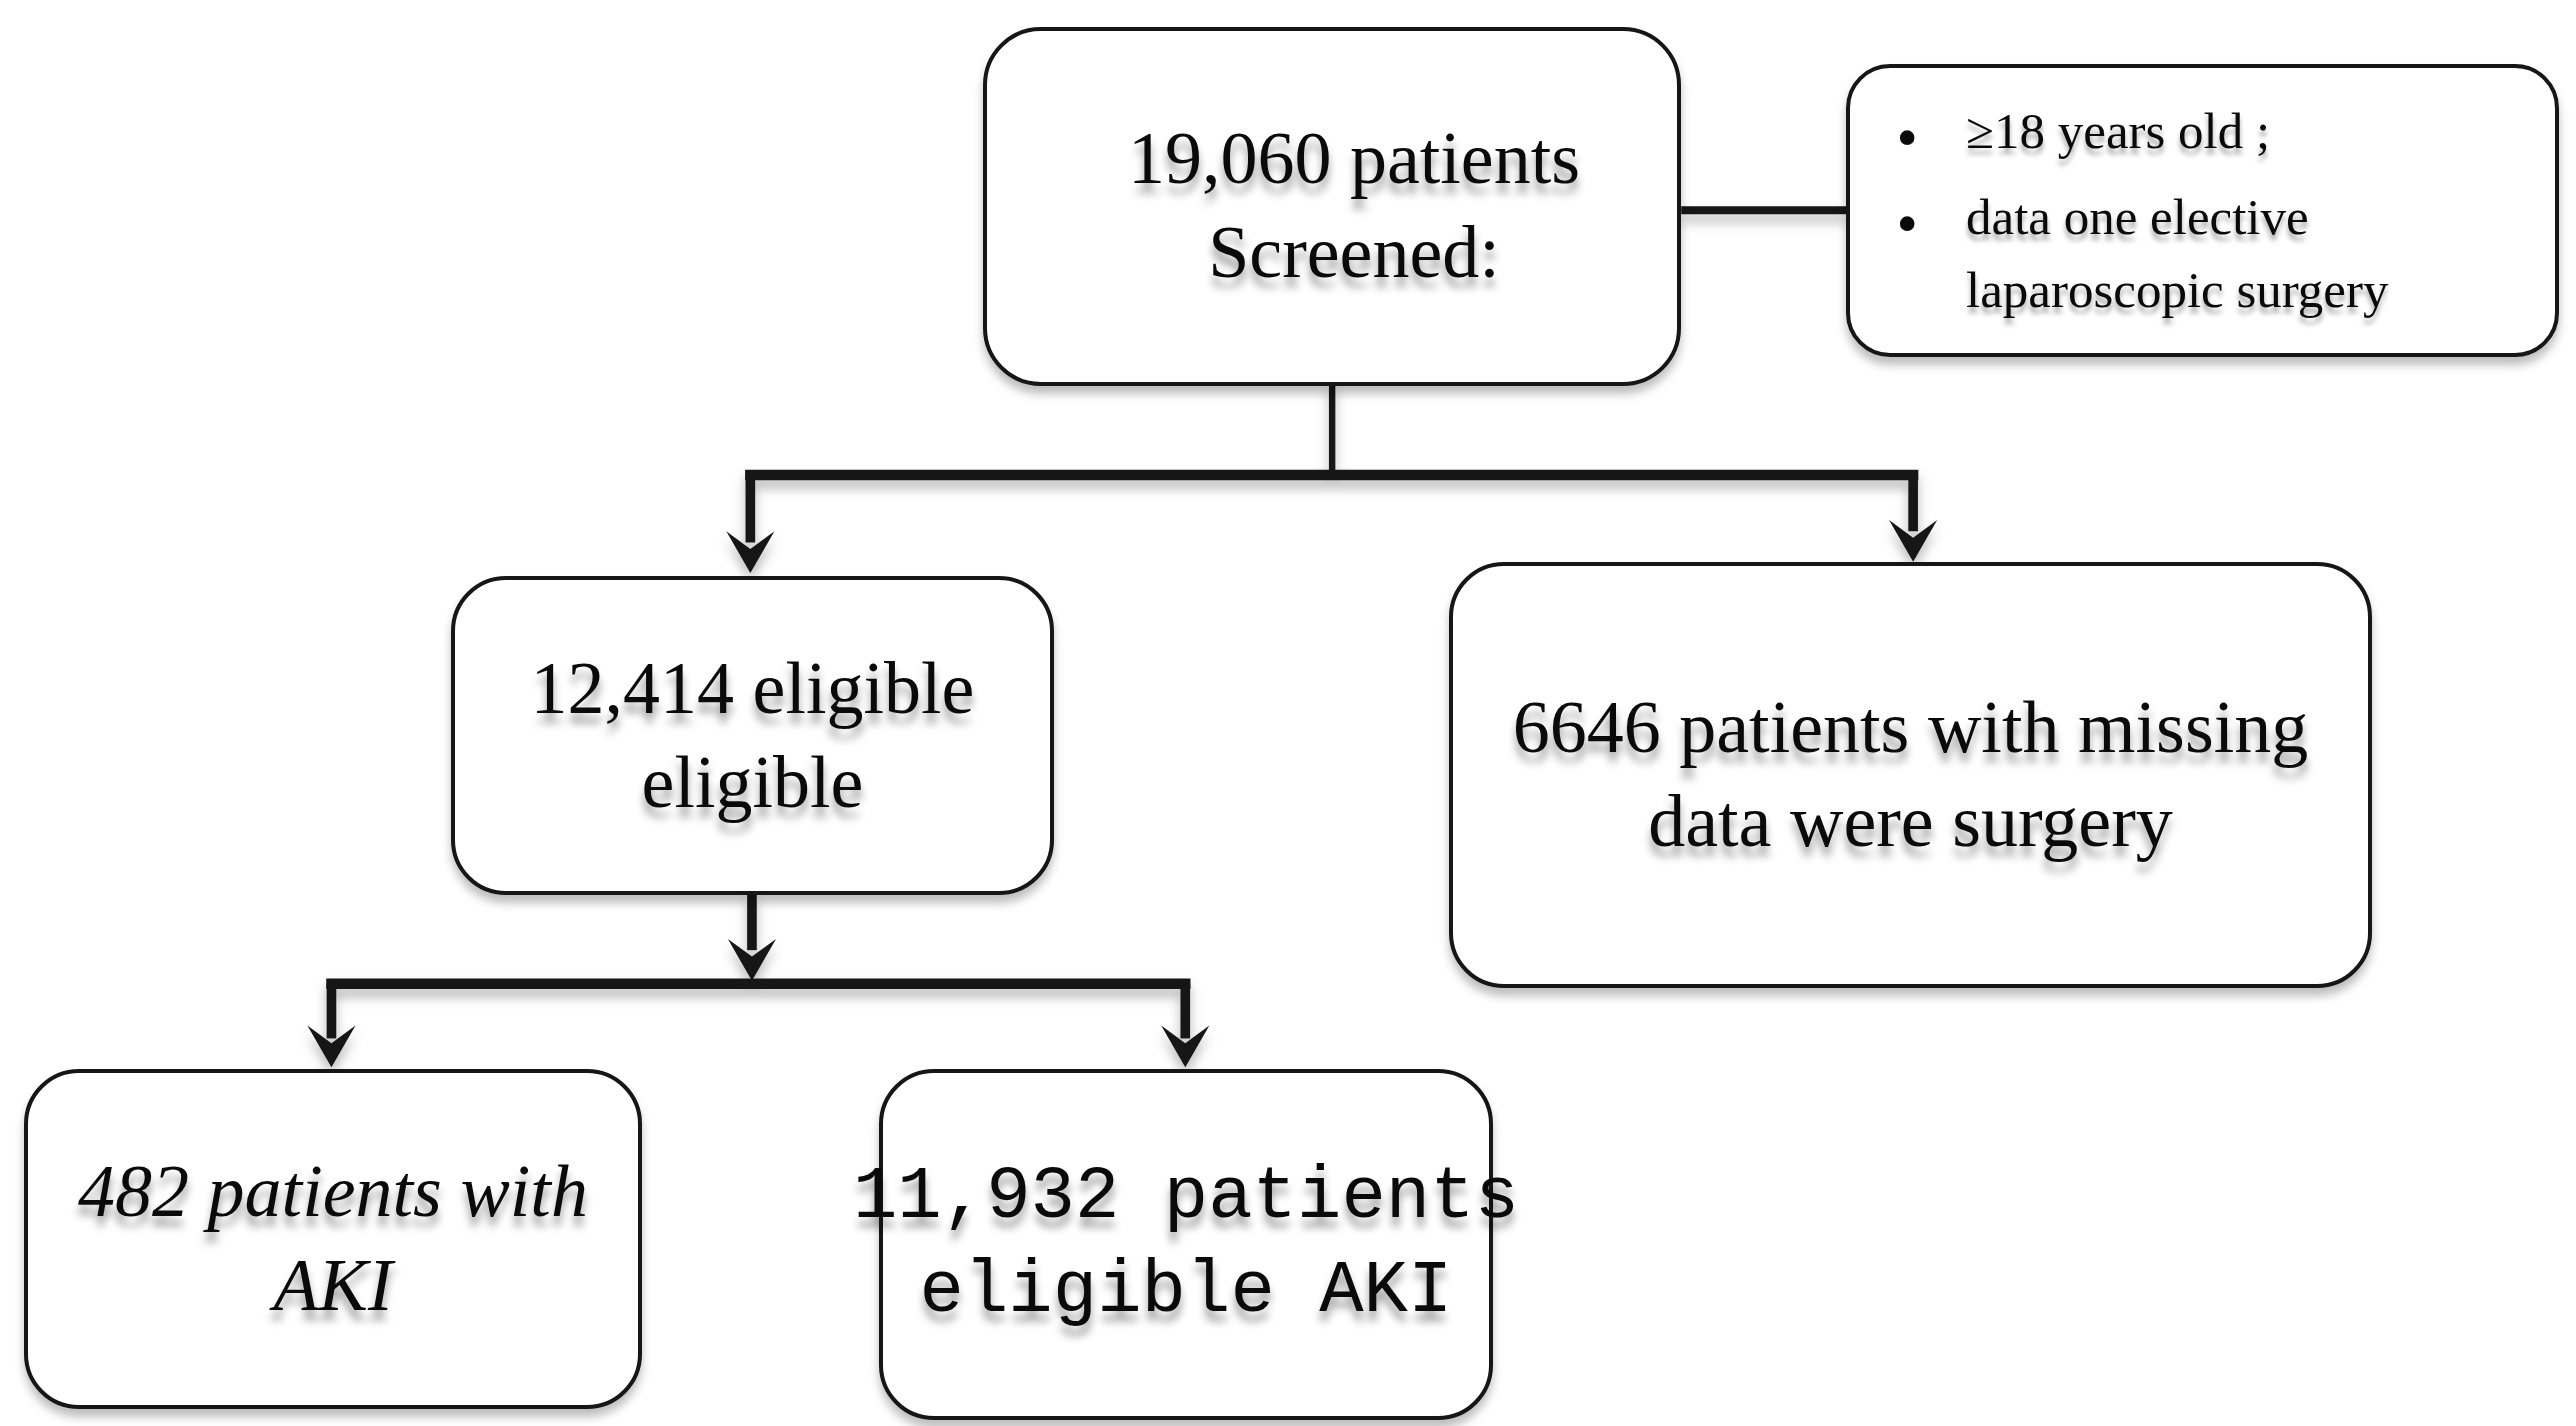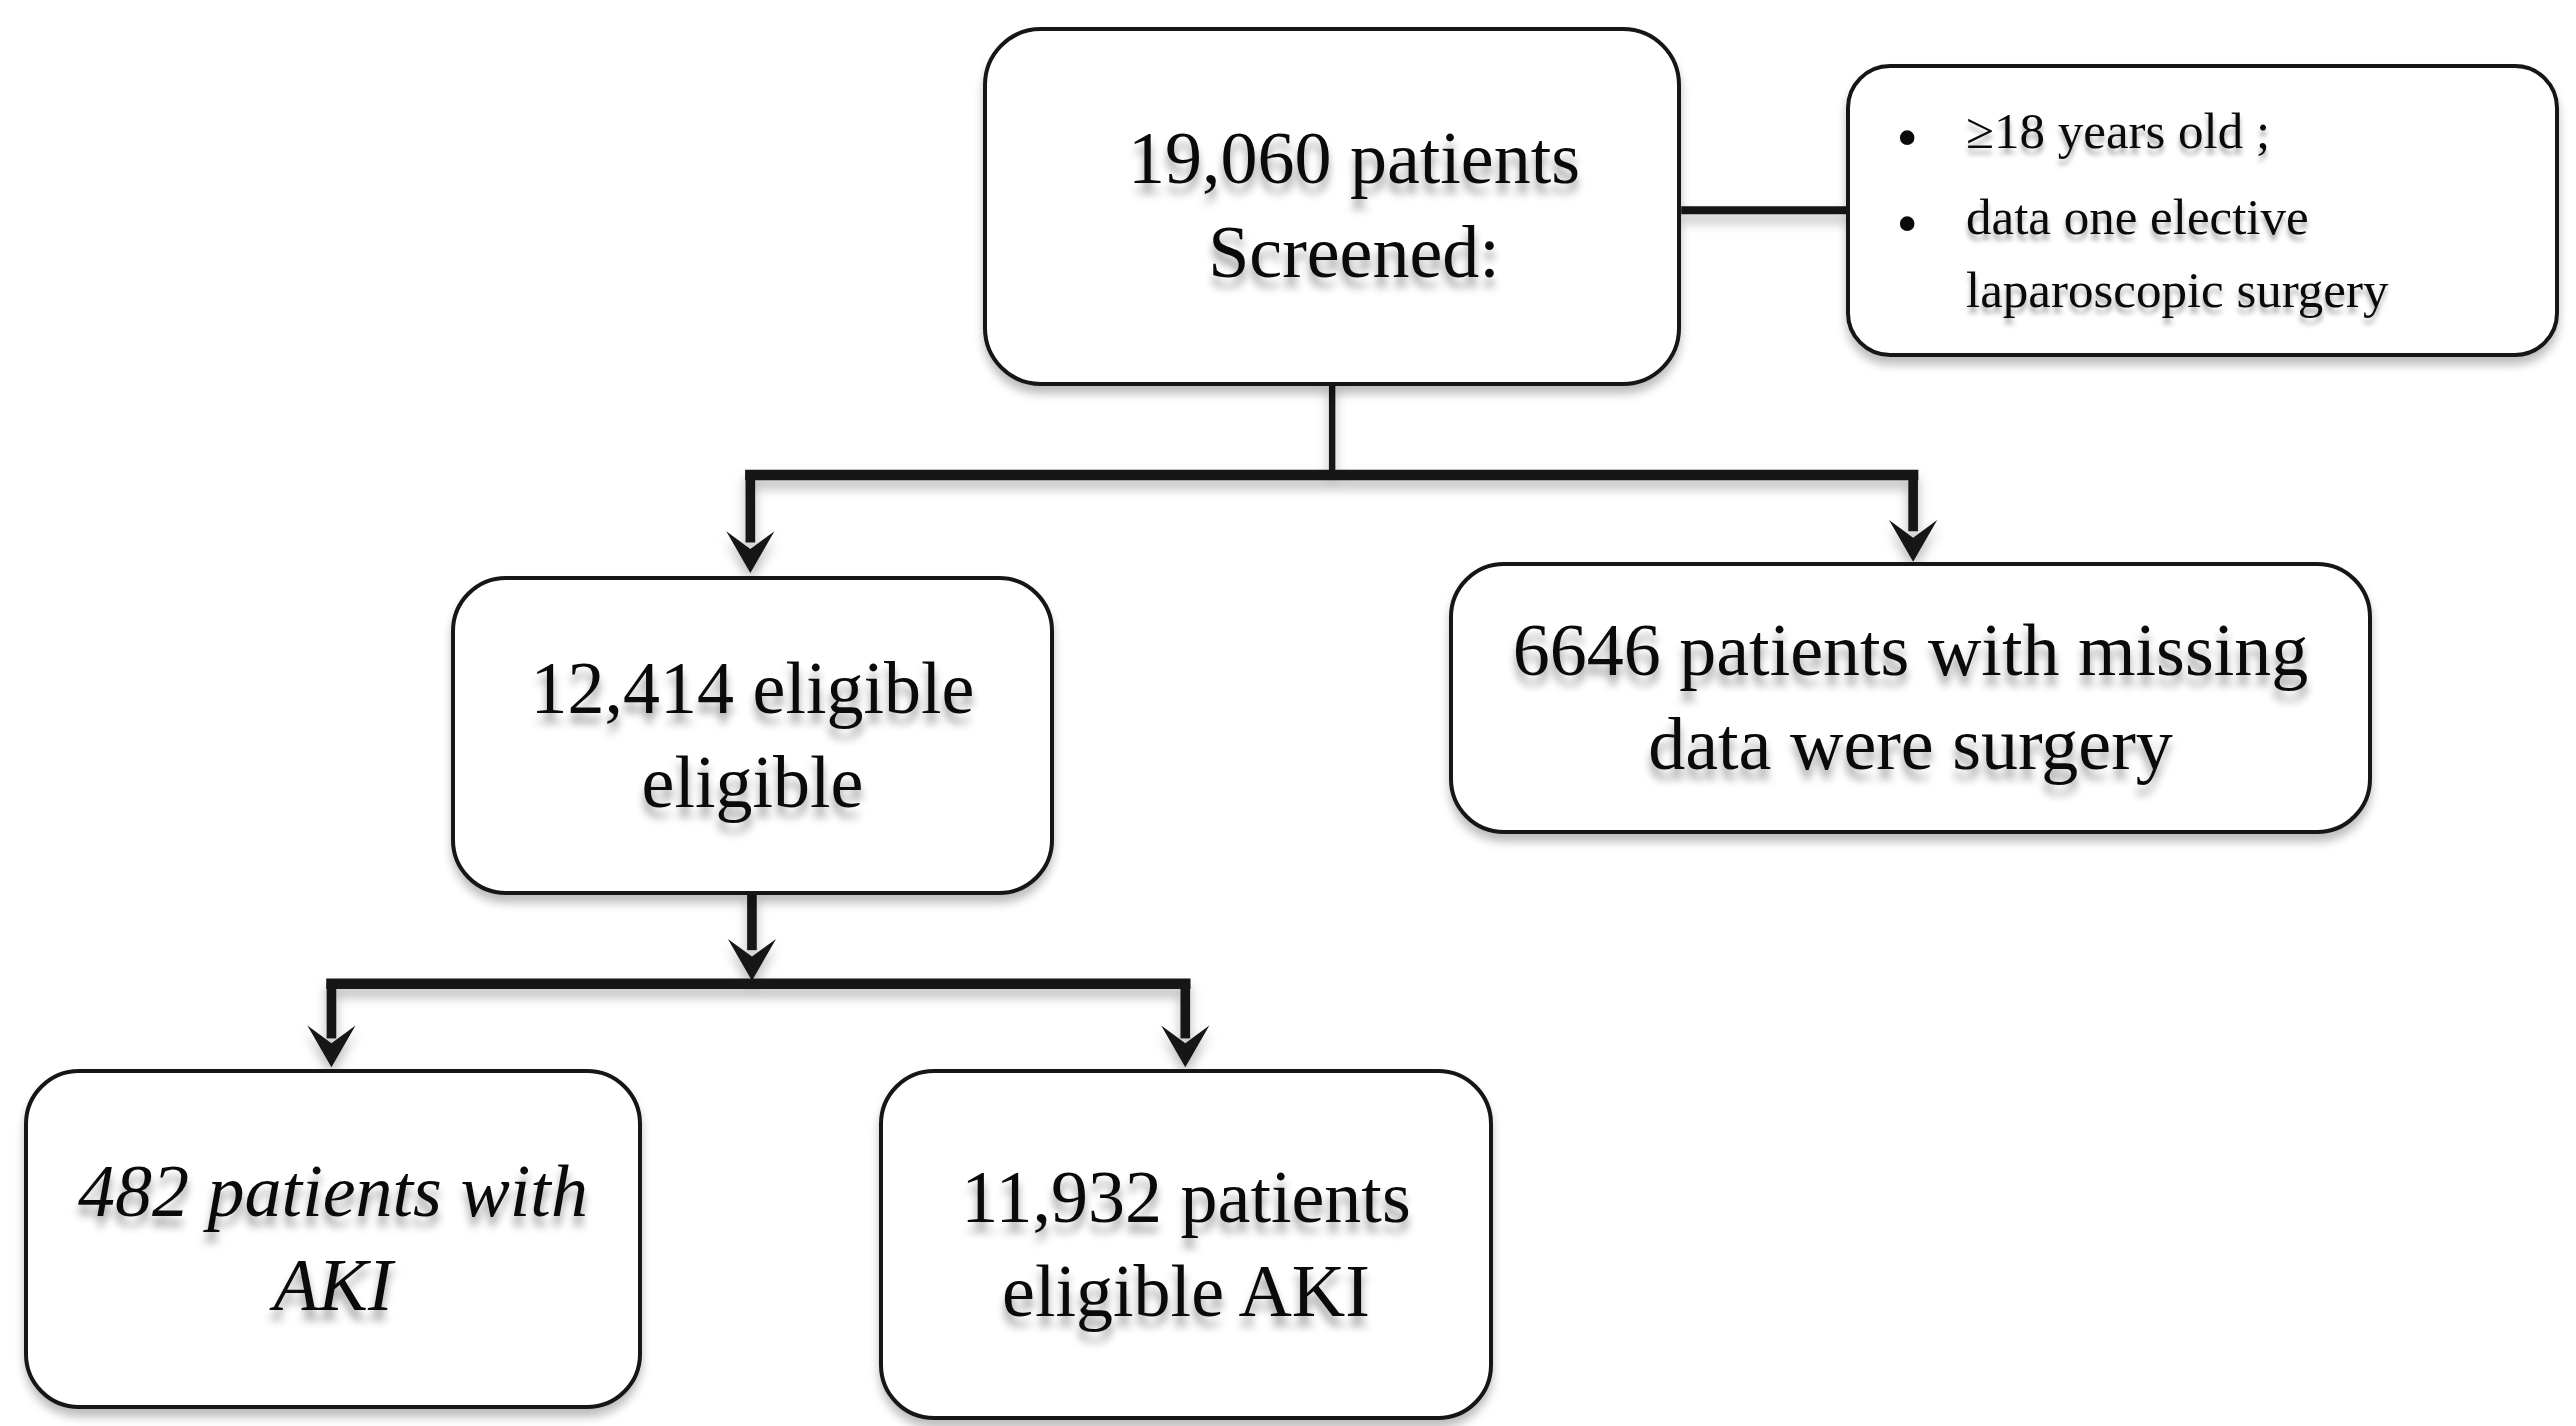--- a/index.html
+++ b/index.html
@@ -42,23 +42,23 @@
   }
   .box .line {
     font-size: 74px;
     line-height: 1.27;
     white-space: nowrap;
     color: #0a0a0a;
     text-shadow: 0 0.13em 0.12em rgba(0,0,0,0.38);
   }
   #screened-box { left: 983px; top: 26.5px;  width: 698px;  height: 359px; border-radius: 58px; padding-left: 44px; }
   #eligible-box { left: 451px;  top: 576px; width: 603px;  height: 319px; }
-  #excluded-box { left: 1449px; top: 562px; width: 923px; height: 272px; }
+  #excluded-box { left: 1449px; top: 562px; width: 923px; height: 426px; }
   #aki-box      { left: 24px;   top: 1069px; width: 618px; height: 340px; font-style: italic; }
-  #no-aki-box   { left: 879px; top: 1069px; width: 614px; height: 351px; }
+  #no-aki-box   { left: 879px; top: 1069px; width: 614px; height: 351px; font-family: Liberation Mono, monospace; }
 
   #criteria-box {
     left: 1846px; top: 64px; width: 713px; height: 293px;
     border-radius: 44px;
     justify-content: center;
     align-items: stretch;
     text-align: left;
     padding: 8px 24px 8px 24px;
   }
   .bullet-row {

